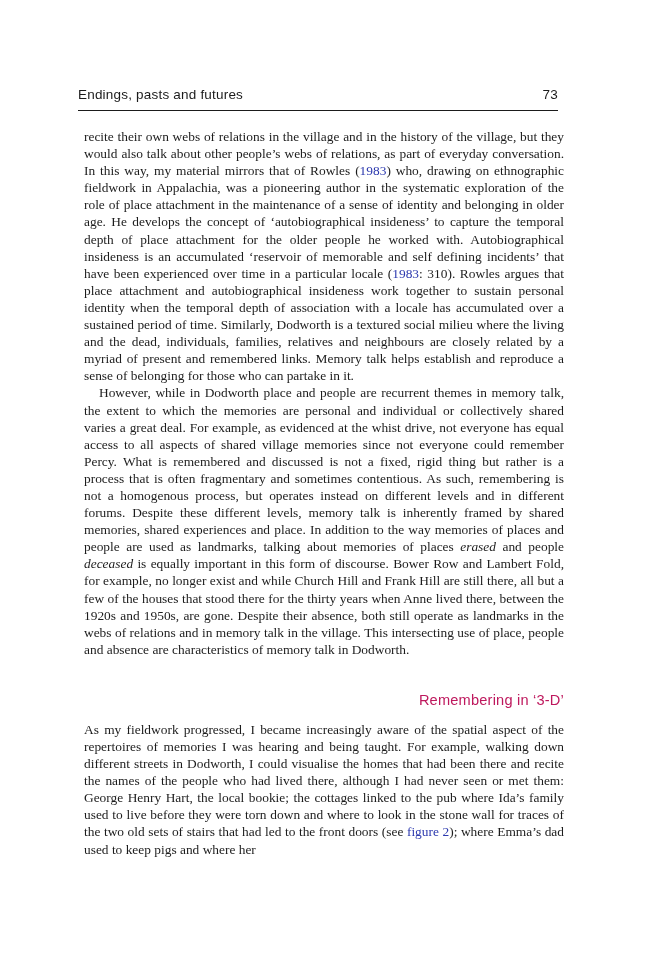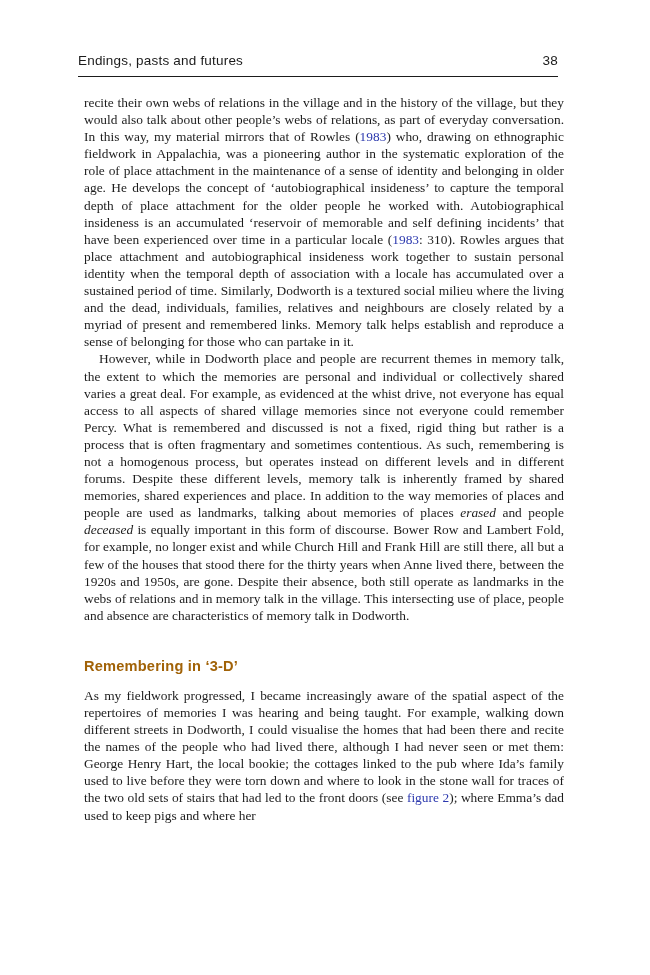--- a/index.html
+++ b/index.html
@@ -6,20 +6,21 @@
     margin: 0;
     padding: 0;
     background: #ffffff;
   }
   .page {
     position: relative;
     width: 650px;
     height: 899px;
     background: #ffffff;
     overflow: hidden;
+    margin-top: 34px;
   }
   .running-head {
     position: absolute;
     left: 78px;
     width: 480px;
     top: 53px;
     display: flex;
     justify-content: space-between;
     align-items: baseline;
     font-family: "Liberation Sans", sans-serif;
@@ -54,40 +55,40 @@
   }
   p.indented {
     text-indent: 15px;
   }
   .ref-link {
     text-decoration: none;
     cursor: pointer;
   }
   .section-heading {
     font-family: "Liberation Sans", sans-serif;
-    font-weight: bold;
+    font-weight: normal;
     font-size: 14.6px;
     line-height: 18px;
-    text-align: left;
-    color: #a16207;
+    text-align: right;
+    color: #be185d;
     margin: 33px 0 12px 0;
     letter-spacing: 0.2px;
   }
   em.inline-italic {
     font-style: italic;
   }
 </style>
 </head>
 <body>
 
 <div class="page">
 
   <header class="running-head">
     <span>Endings, pasts and futures</span>
-    <span>38</span>
+    <span>73</span>
   </header>
 
   <hr class="header-rule">
 
   <main class="text-block">
 
     <p><span>recite their own webs of relations in the village and in the history of the village, but they would also talk about other people’s webs of relations, as part of everyday conversation. In this way, my material mirrors that of Rowles (</span><a class="ref-link" style="color: rgb(43, 56, 174);">1983</a><span>) who, drawing on ethnographic fieldwork in Appalachia, was a pioneering author in the systematic exploration of the role of place attachment in the maintenance of a sense of identity and belonging in older age. He develops the concept of ‘autobiographical insideness’ to capture the temporal depth of place attachment for the older people he worked with. Autobiographical insideness is an accumulated ‘reservoir of memorable and self defining incidents’ that have been experienced over time in a particular locale (</span><a class="ref-link" style="color: rgb(43, 56, 174);">1983</a><span>: 310). Rowles argues that place attachment and autobiographical insideness work together to sustain personal identity when the temporal depth of association with a locale has accumulated over a sustained period of time. Similarly, Dodworth is a textured social milieu where the living and the dead, individuals, families, relatives and neighbours are closely related by a myriad of present and remembered links. Memory talk helps establish and reproduce a sense of belonging for those who can partake in it.</span></p>
 
     <p class="indented"><span>However, while in Dodworth place and people are recurrent themes in memory talk, the extent to which the memories are personal and individual or collectively shared varies a great deal. For example, as evidenced at the whist drive, not everyone has equal access to all aspects of shared village memories since not everyone could remember Percy. What is remembered and discussed is not a fixed, rigid thing but rather is a process that is often fragmentary and sometimes contentious. As such, remembering is not a homogenous process, but operates instead on different levels and in different forums. Despite these different levels, memory talk is inherently framed by shared memories, shared experiences and place. In addition to the way memories of places and people are used as landmarks, talking about memories of places </span><em class="inline-italic">erased</em><span> and people </span><em class="inline-italic">deceased</em><span> is equally important in this form of discourse. Bower Row and Lambert Fold, for example, no longer exist and while Church Hill and Frank Hill are still there, all but a few of the houses that stood there for the thirty years when Anne lived there, between the 1920s and 1950s, are gone. Despite their absence, both still operate as landmarks in the webs of relations and in memory talk in the village. This intersecting use of place, people and absence are characteristics of memory talk in Dodworth.</span></p>
 

